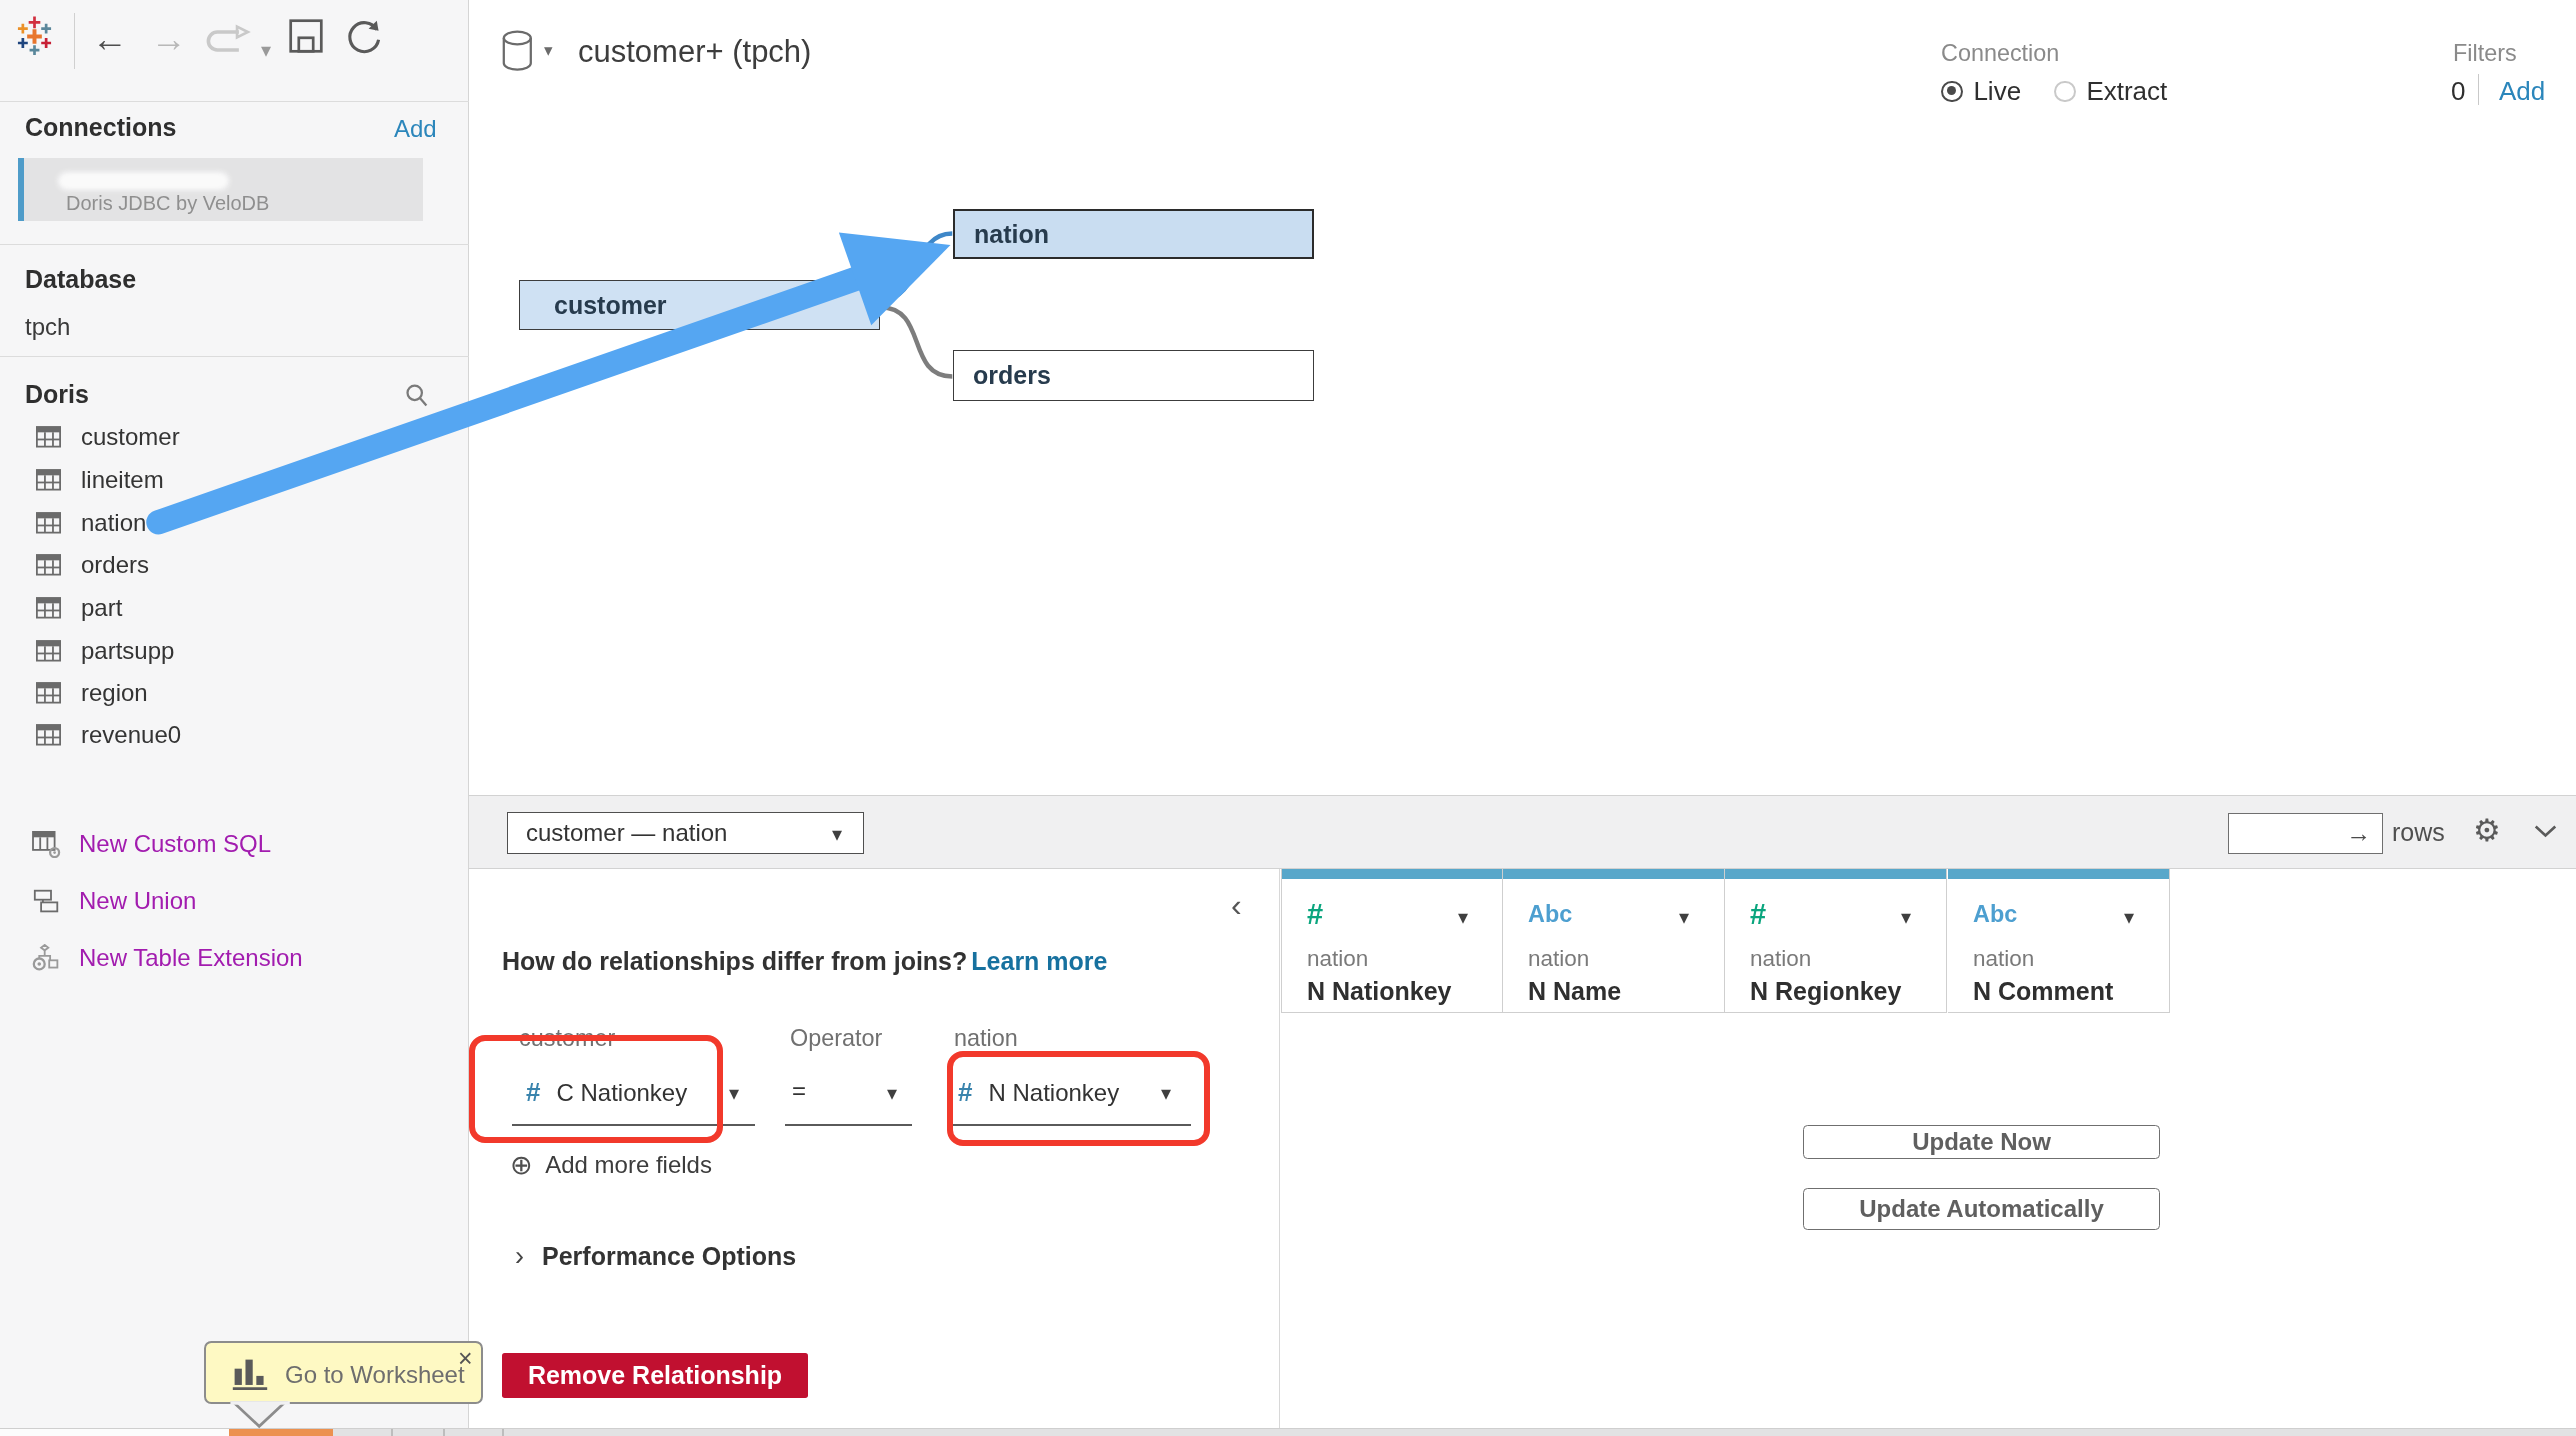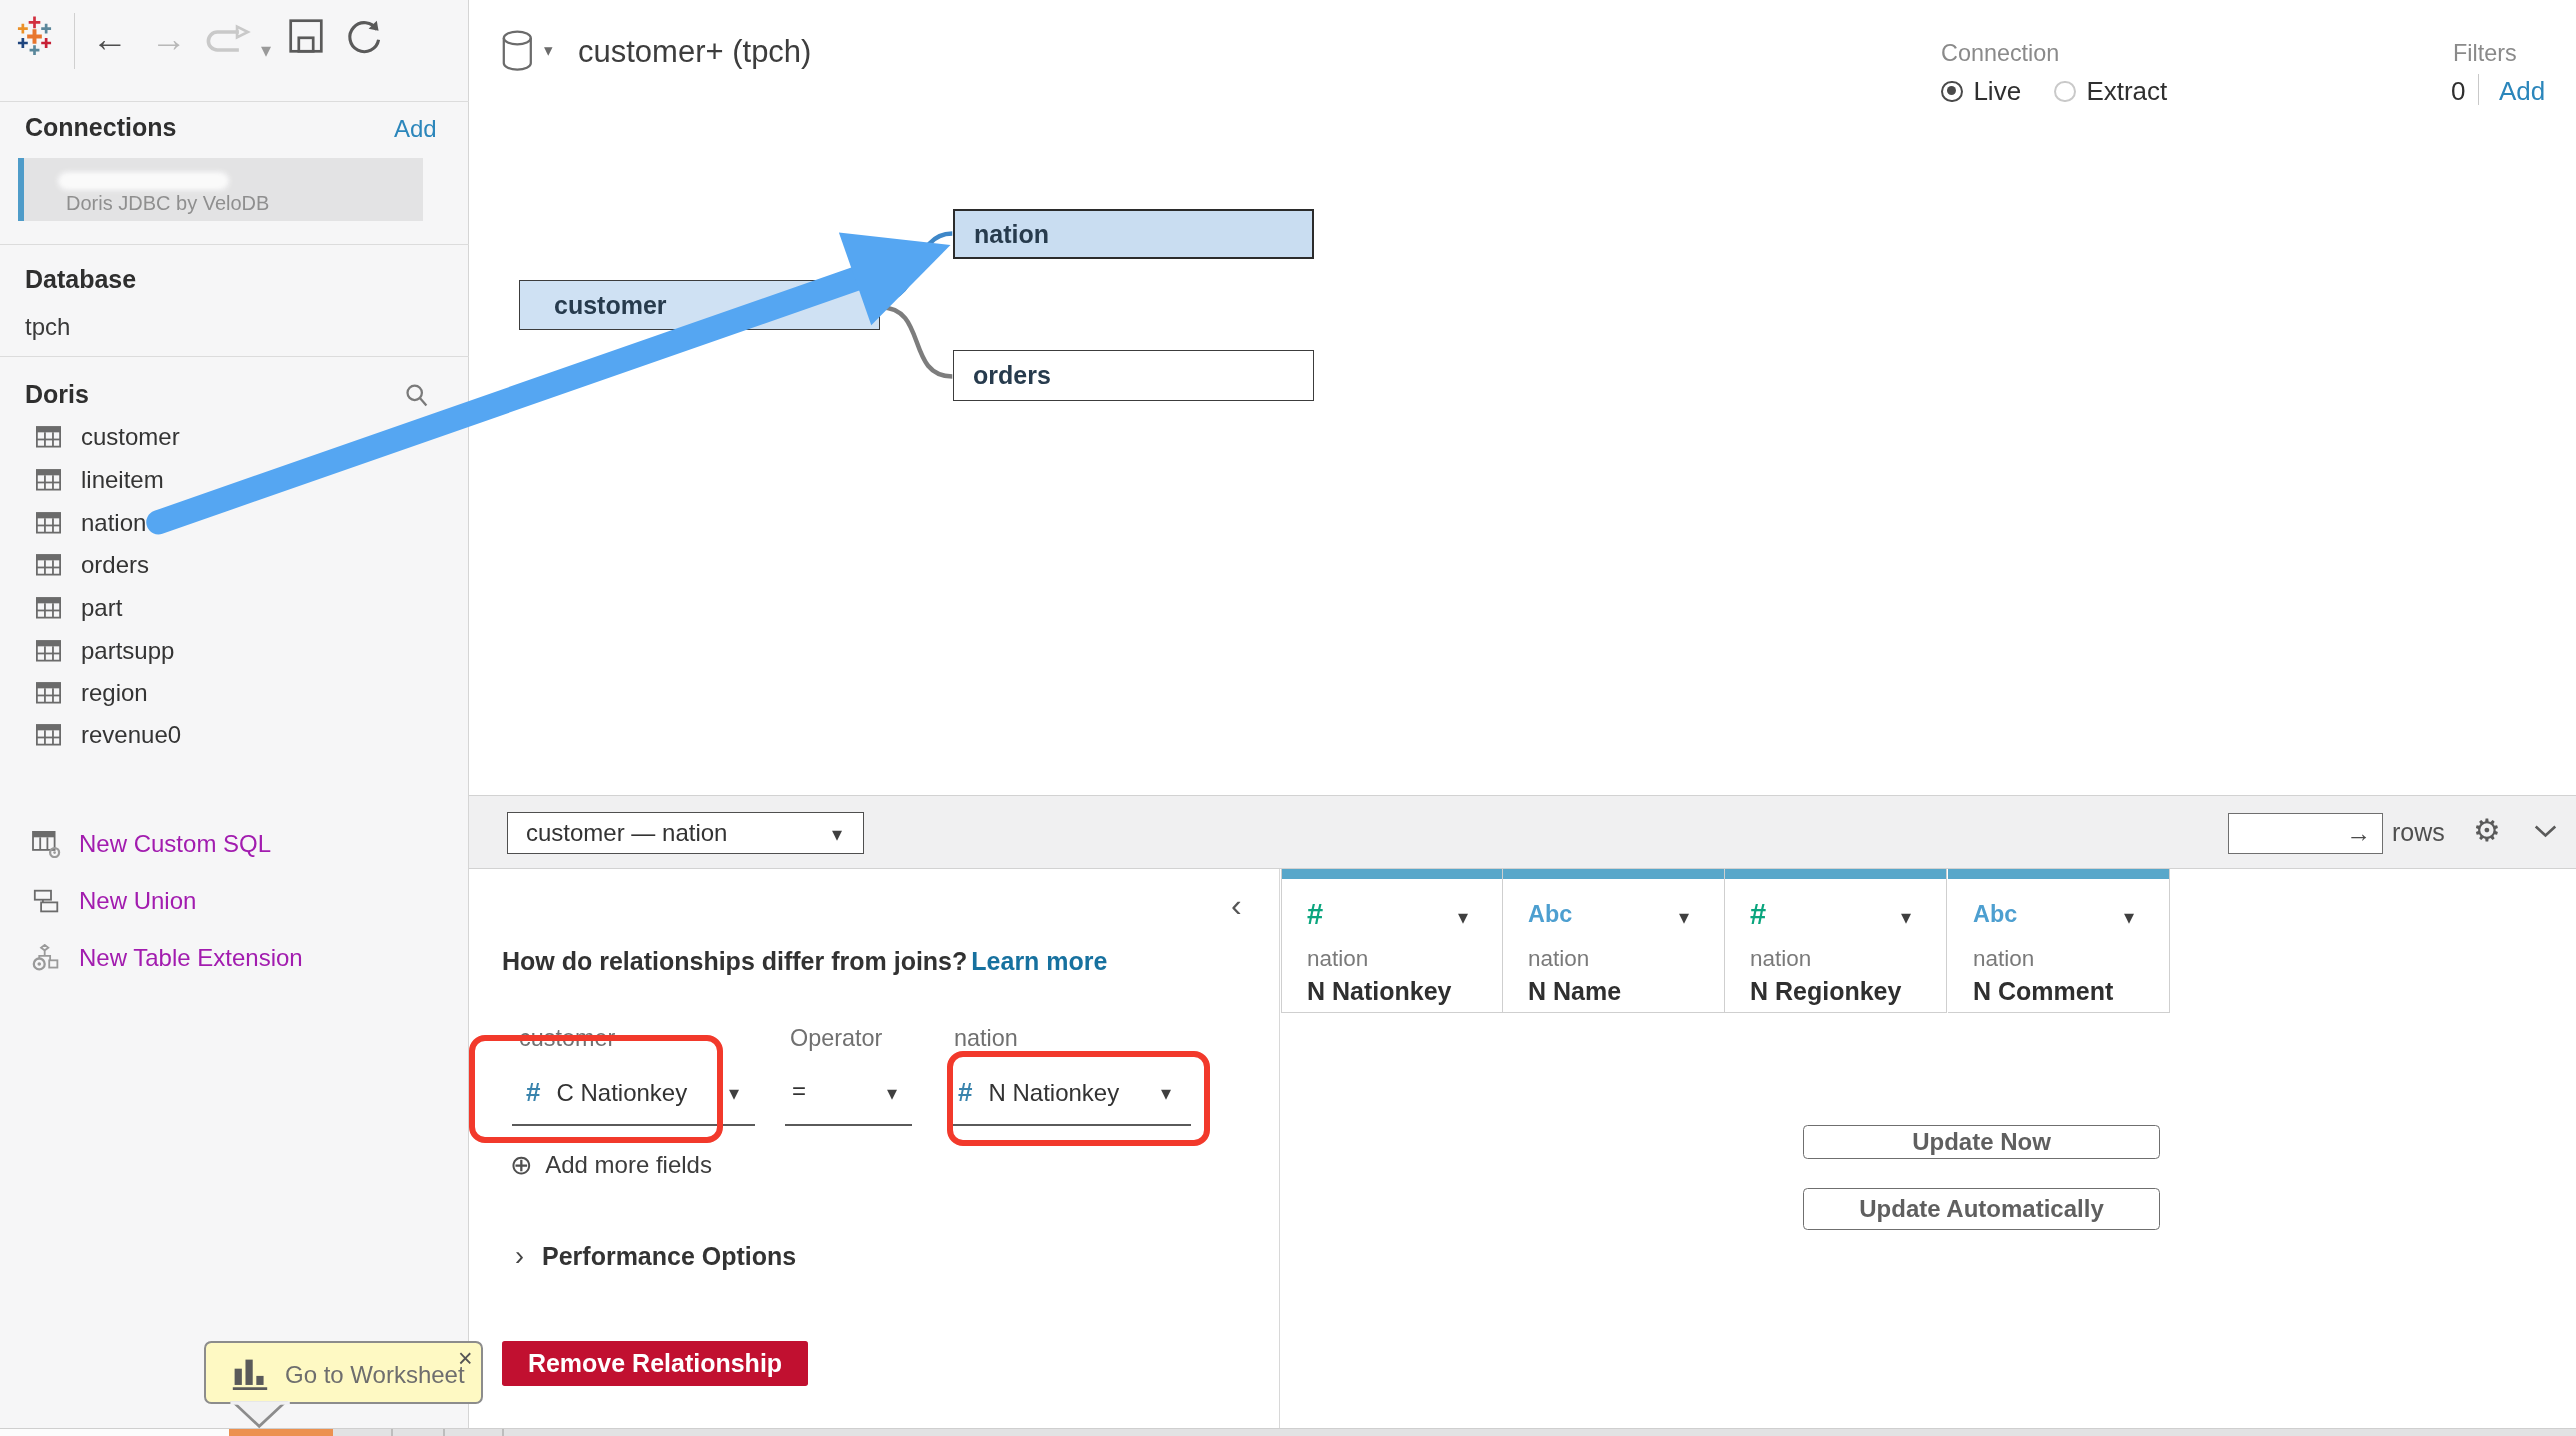--- a/index.html
+++ b/index.html
@@ -340,21 +340,21 @@
   <div class="abs add-more" style="left:41px;top:280px">
     <span class="nosel" style="font-size:27px;color:#4f4f4f">⊕</span>
     <span>Add more fields</span>
   </div>
 
   <div class="abs perf" style="left:46px;top:372px">
     <span class="nosel" style="color:#444;font-size:27px">›</span>
     <span style="font-weight:bold;color:#333">Performance Options</span>
   </div>
 
-  <div class="abs btn-remove" style="left:33px;top:472px;width:306px;height:45px">
+  <div class="abs btn-remove" style="left:33px;top:484px;width:306px;height:45px">
     <span>Remove Relationship</span>
   </div>
 </div>
 
 <div class="abs redbox" style="left:469px;top:1035px;width:254px;height:108px"></div>
 <div class="abs redbox" style="left:947px;top:1051px;width:263px;height:95px"></div>
 
 <div class="abs gcell first" style="left:1281px">
   <div class="abs gstrip"></div>
   <span class="abs gtype-num" style="left:25px;top:29px">#</span>

